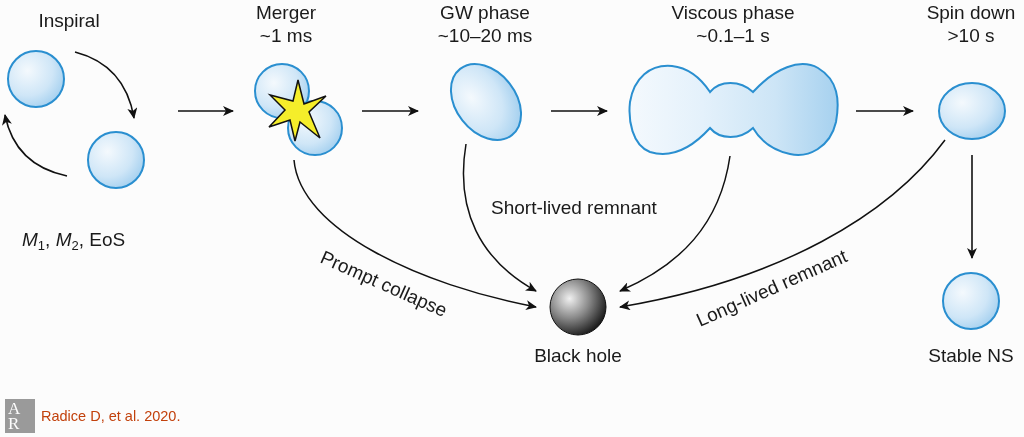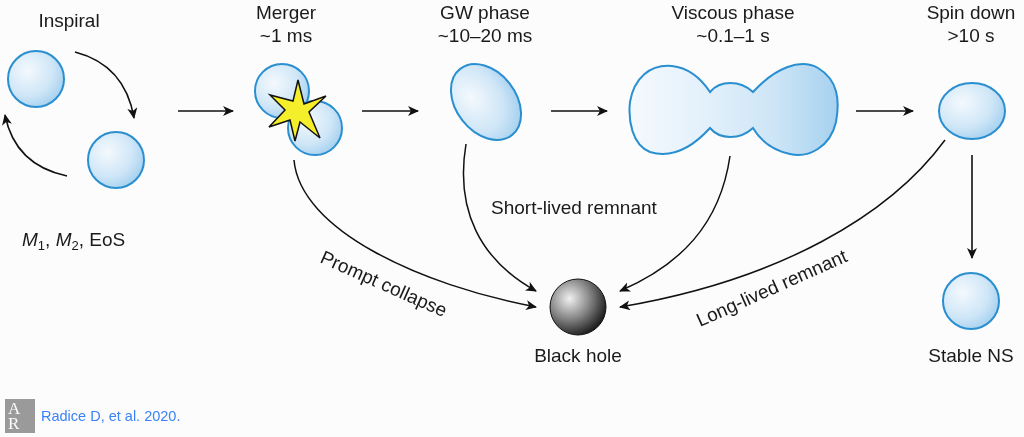--- a/index.html
+++ b/index.html
@@ -3,21 +3,21 @@
 <meta charset="utf-8">
 <style>
   html, body { margin: 0; padding: 0; background: #fcfcfc; }
   body { width: 1024px; height: 437px; position: relative; overflow: hidden;
          font-family: "DejaVu Sans", sans-serif; }
   svg.diagram { position: absolute; left: 0; top: 0; }
   .lbl { font-family: "Liberation Sans", sans-serif; font-size: 19px; fill: #1a1a1a; }
   .cite { position: absolute; left: 5px; top: 397px; height: 38px; display: flex; align-items: center; }
   .logo { width: 30px; height: 34px; background: #9a9a9a; position: relative; margin-right: 6px; }
   .logo span { position: absolute; color: #fcfcfc; font-family: "Liberation Serif", serif; font-size: 17px; line-height: 17px; }
-  .cite-text { font-family: "Liberation Sans", sans-serif; font-size: 14.5px; color: #3b82f6; line-height: 18px; }
+  .cite-text { font-family: "Liberation Sans", sans-serif; font-size: 14.5px; color: #c2410c; line-height: 18px; }
   .cite-text .it { font-style: italic; }
 </style>
 </head>
 <body>
 
 <svg class="diagram" width="1024" height="437" viewBox="0 0 1024 437">
   <defs>
     <radialGradient id="nsGrad" cx="0.35" cy="0.35" r="0.75">
       <stop offset="0" stop-color="#f4f9fd"></stop>
       <stop offset="0.6" stop-color="#cfe6f7"></stop>

